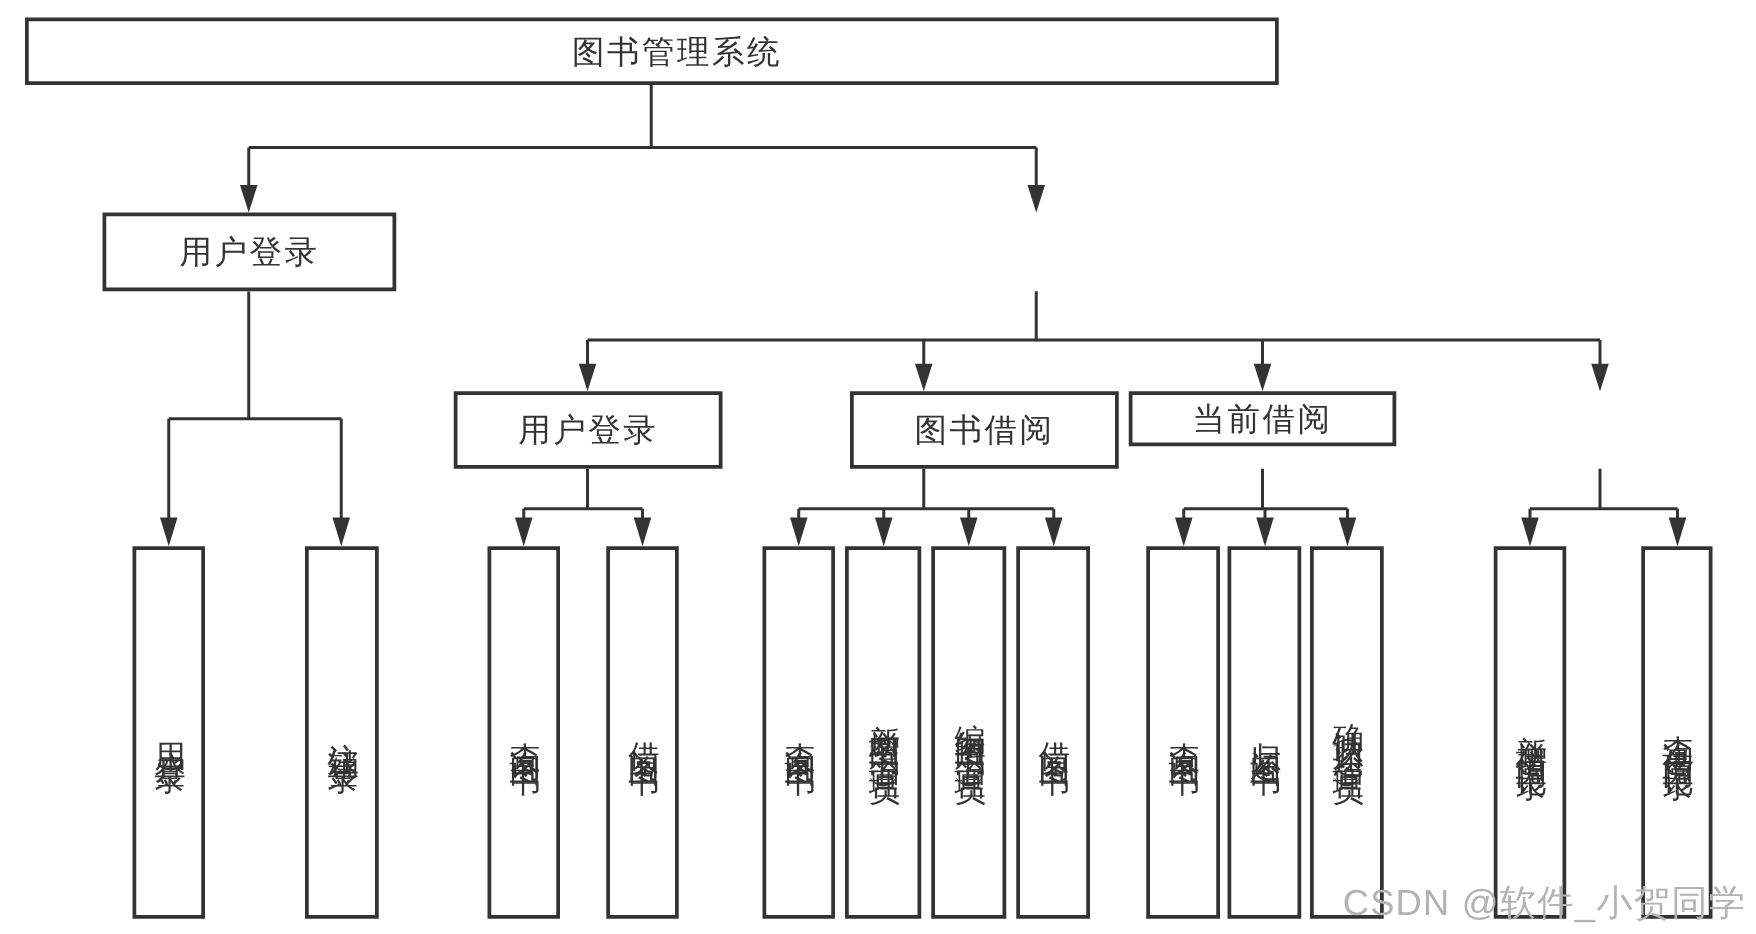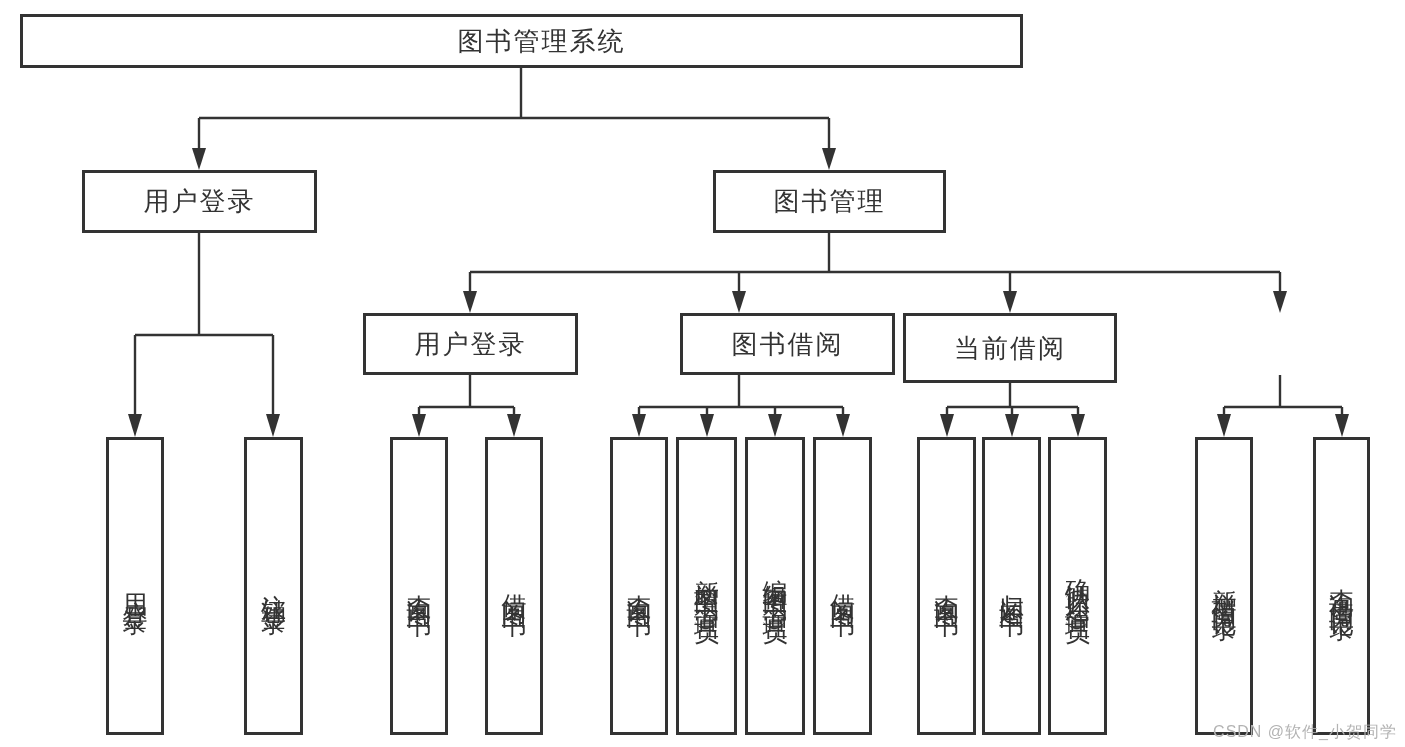--- a/index.html
+++ b/index.html
@@ -36,21 +36,21 @@
   .leaf .vtext {
     writing-mode: vertical-rl;
     text-orientation: mixed;
     letter-spacing: 6px;
     line-height: 1;
   }
   .watermark {
     position: absolute;
     right: 8px;
     bottom: 4px;
-    font-size: 16px;
+    font-size: 29px;
     color: #b3b3b3;
     letter-spacing: 1px;
     white-space: nowrap;
   }
 </style>
 </head>
 <body>
 
 <div class="stage">
 
@@ -113,31 +113,28 @@
     </g>
   </svg>
 
   <div class="node" style="left:20px; top:14px; width:1003px; height:54px;padding-left:40px;">
     <span>图书管理系统</span>
   </div>
 
   <div class="node" style="left:82px; top:170px; width:235px; height:63px;">
     <span>用户登录</span>
   </div>
-  <div class="node" style="left:713px; top:170px; width:233px; height:63px;">
-    <span>图书管理</span>
-  </div>
 
   <div class="node" style="left:363px; top:313px; width:215px; height:62px;">
     <span>用户登录</span>
   </div>
   <div class="node" style="left:632px; top:313px; width:215px; height:62px;margin-left:48px;">
     <span>图书借阅</span>
   </div>
-  <div class="node" style="left:903px; top:313px; width:214px; height:70px;">
+  <div class="node" style="left:903px; top:313px; width:214px; height:44px;">
     <span>当前借阅</span>
   </div>
 
   <div class="node leaf" style="left:106px; top:437px; width:58px; height:298px;">
     <span class="vtext">用户登录</span>
   </div>
   <div class="node leaf" style="left:244px; top:437px; width:59px; height:298px;">
     <span class="vtext">注销登录</span>
   </div>
 

